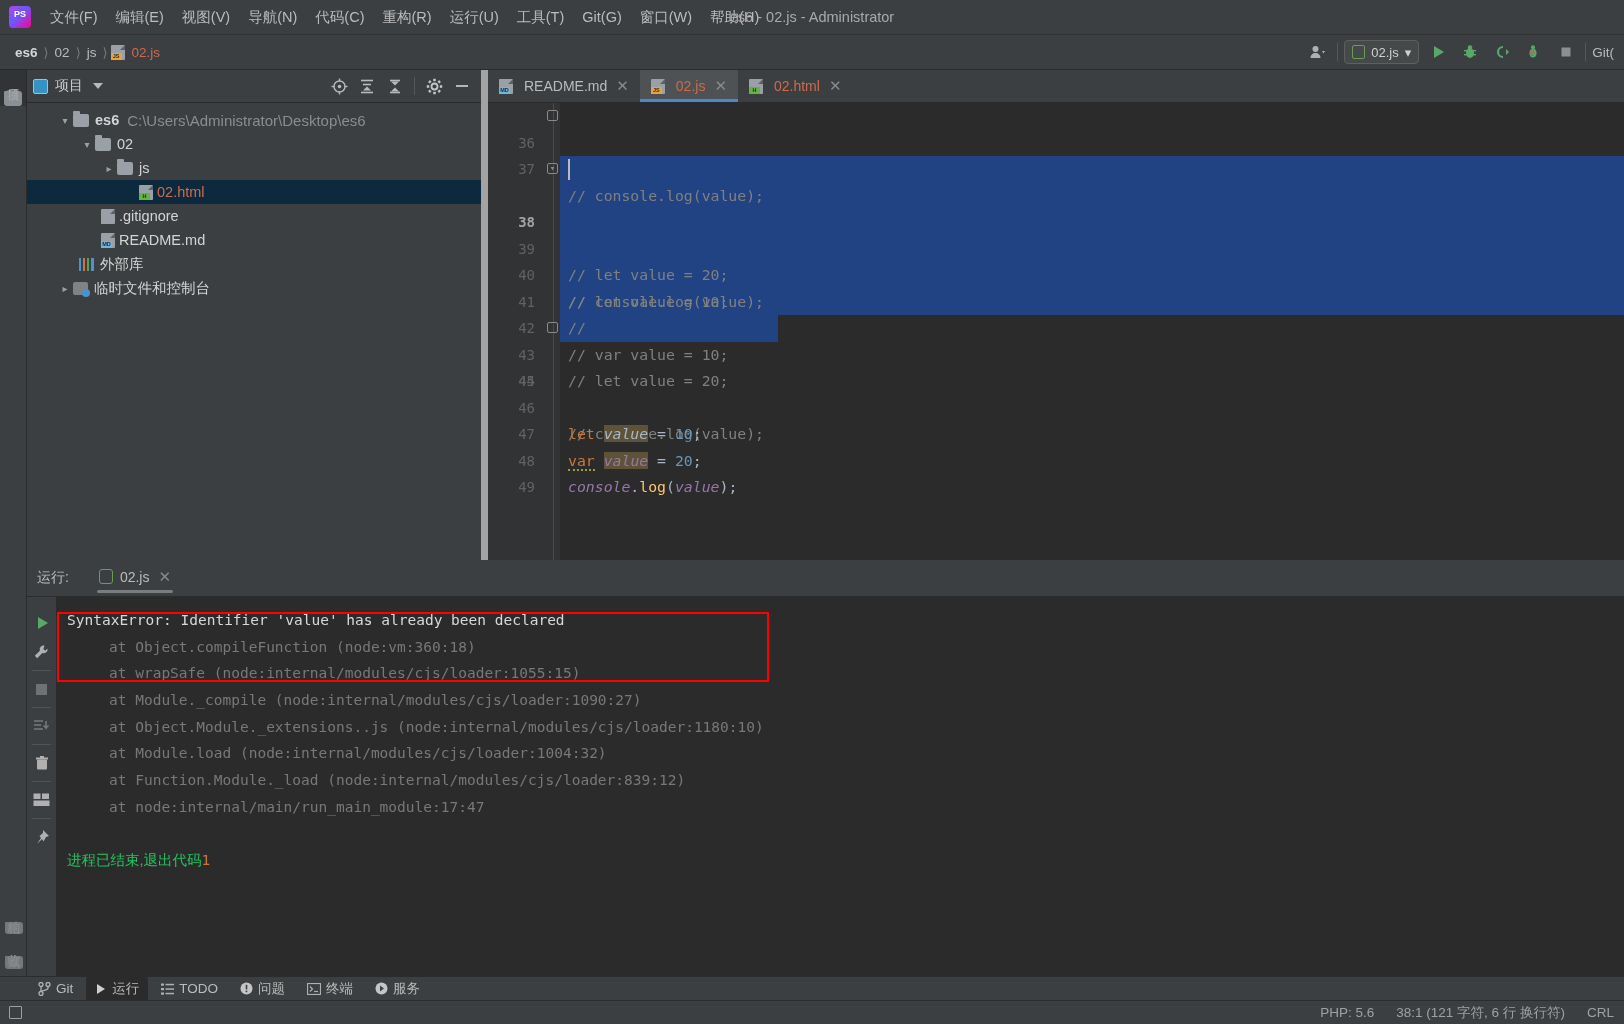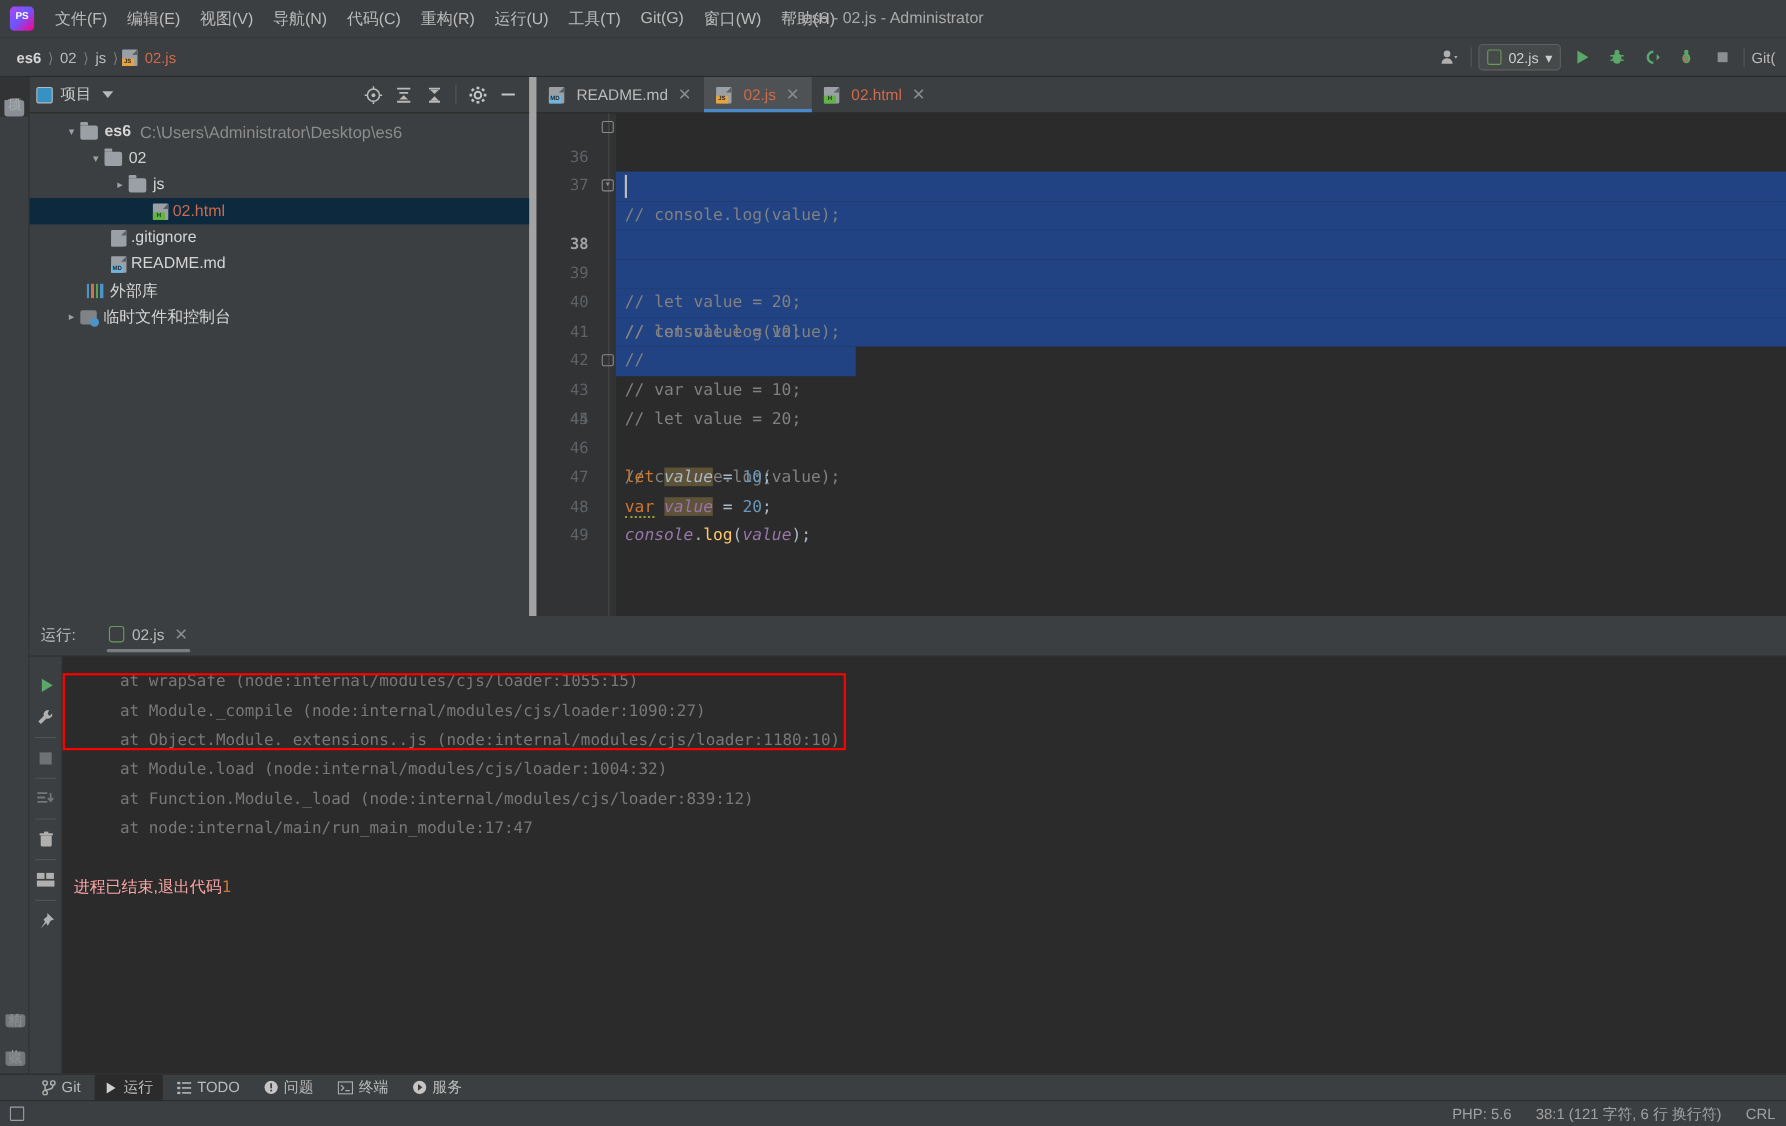--- a/index.html
+++ b/index.html
@@ -271,21 +271,21 @@
   }
   .rt-sep { height: 1px; background: #515455; margin: 5px 5px; }
   .console {
     position: absolute; left: 30px; top: 37px; right: 0; bottom: 0;
     background: #2b2b2b; padding: 10px 0 0 10px; overflow: hidden;
     font-family: "DejaVu Sans Mono", monospace; font-size: 14.5px;
   }
   .cline { height: 26.7px; line-height: 26.7px; white-space: pre; }
   .err-main { color: #d8d8d8; }
   .err-trace { color: #787878; }
-  .exit-msg { color: #fca5a5; font-family: "Liberation Sans", sans-serif; font-size: 14.5px; }
+  .exit-msg { color: #22c55e; font-family: "Liberation Sans", sans-serif; font-size: 14.5px; }
   .exit-code { color: #cc7832; }
   .redbox {
     position: absolute; left: 57px; top: 612px; width: 712px; height: 70px;
     border: 2.5px solid #ff0000; pointer-events: none; z-index: 40;
   }
 
   
   .bottombar {
     position: absolute; left: 0; bottom: 24px; width: 1624px; height: 24px;
     background: #3c3f41; display: flex; align-items: center;
@@ -686,20 +686,22 @@
       </div>
       <div class="rt-sep"></div>
       <div class="rt-btn">
         <svg width="16" height="16" viewBox="0 0 16 16">
           <path d="M9 1l6 6-3 1-2.5 4.5L8 10 3 15l4-6-1.5-2L9 4z" fill="#b0b0b0"></path>
         </svg>
       </div>
     </div>
 
     <div class="console">
+      <div class="cline err-main">SyntaxError: Identifier 'value' has already been declared</div>
+      <div class="cline err-trace" style="padding-left:42px">at Object.compileFunction (node:vm:360:18)</div>
       <div class="cline err-trace" style="padding-left:42px">at wrapSafe (node:internal/modules/cjs/loader:1055:15)</div>
       <div class="cline err-trace" style="padding-left:42px">at Module._compile (node:internal/modules/cjs/loader:1090:27)</div>
       <div class="cline err-trace" style="padding-left:42px">at Object.Module._extensions..js (node:internal/modules/cjs/loader:1180:10)</div>
       <div class="cline err-trace" style="padding-left:42px">at Module.load (node:internal/modules/cjs/loader:1004:32)</div>
       <div class="cline err-trace" style="padding-left:42px">at Function.Module._load (node:internal/modules/cjs/loader:839:12)</div>
       <div class="cline err-trace" style="padding-left:42px">at node:internal/main/run_main_module:17:47</div>
       <div class="cline">&nbsp;</div>
       <div class="cline"><span class="exit-msg">进程已结束</span><span class="exit-msg">,退出代码</span><span class="exit-code">1</span></div>
     </div>
   </div>

